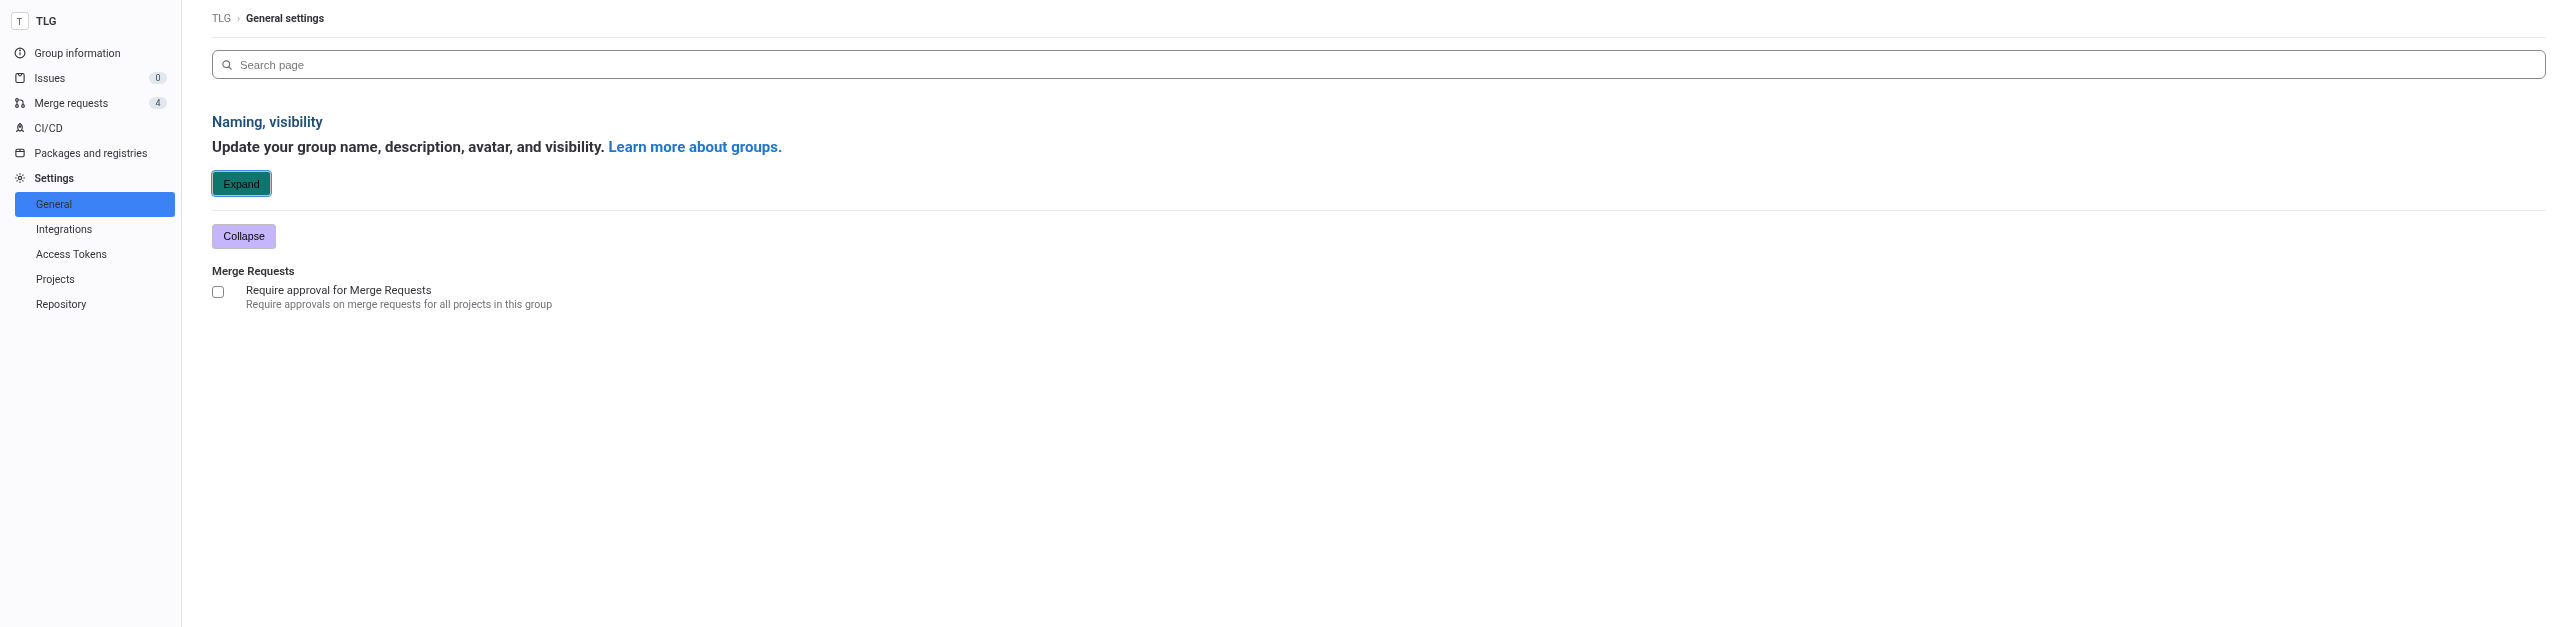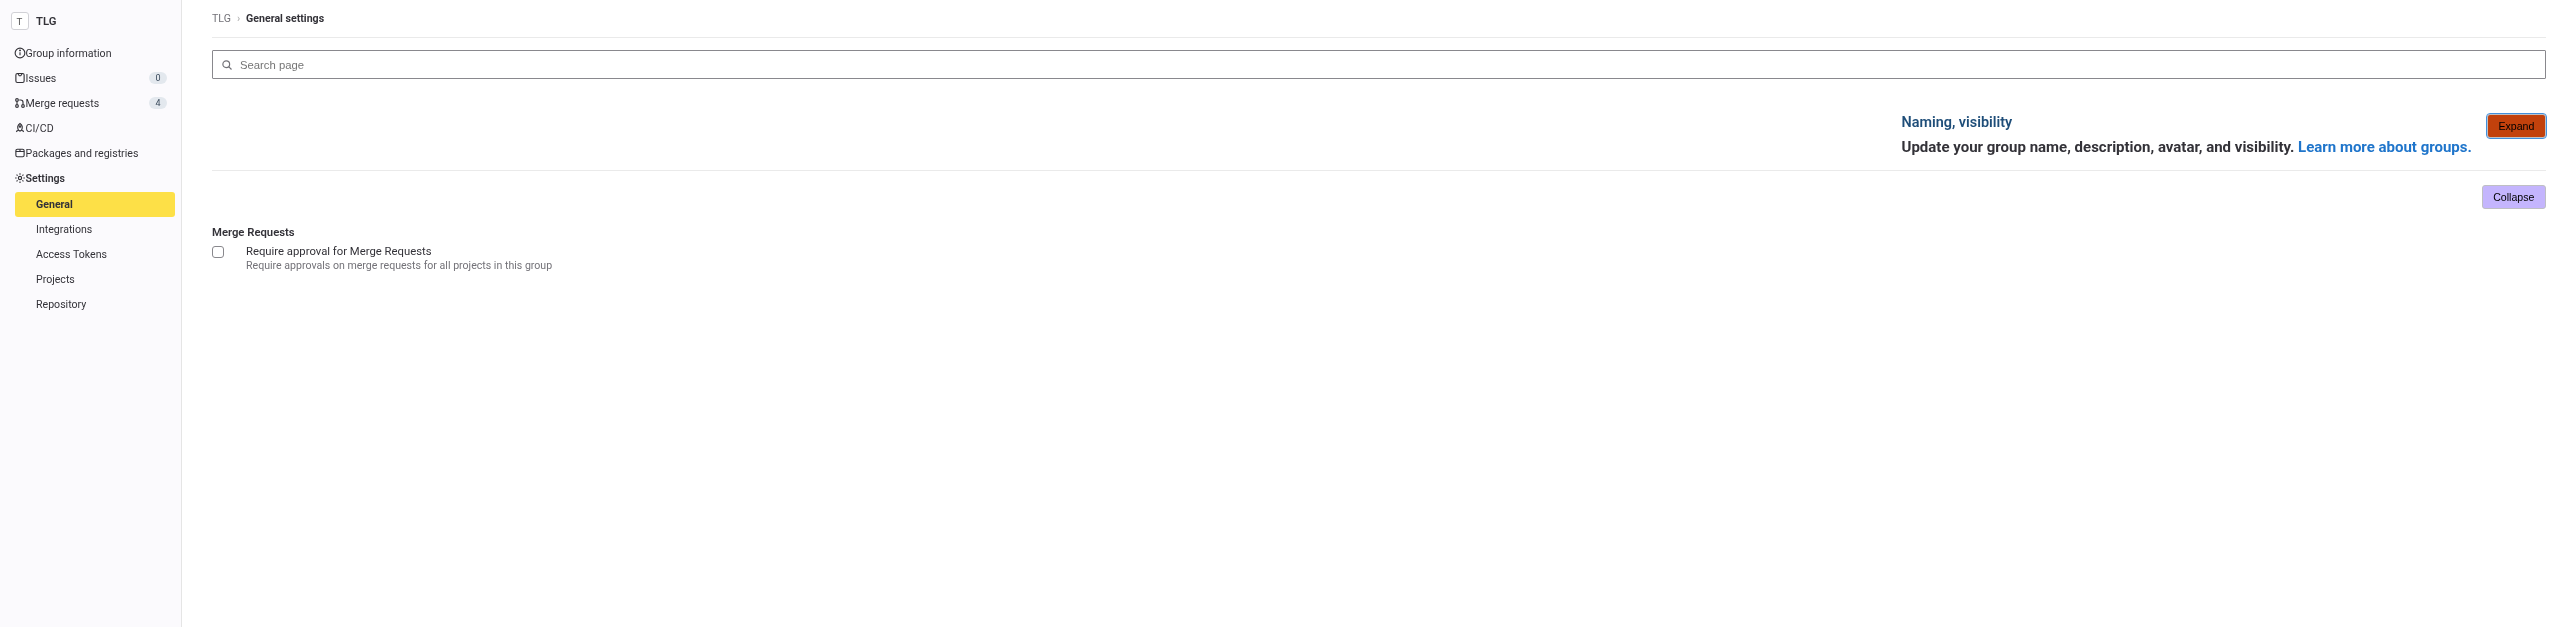--- a/index.html
+++ b/index.html
@@ -37,20 +37,21 @@
       background: #fff;
       color: #555;
     }
     .sidebar-title {
       font-weight: 600;
       font-size: 11.3px;
     }
     .nav-item {
       display: flex;
       align-items: center;
+      gap: 9px;
       padding: 6px 7.6px;
       border-radius: 3px;
       cursor: pointer;
       color: #333238;
       font-size: 10.6px;
     }
     .nav-item .icon {
       width: 12px;
       height: 12px;
       display: flex;
@@ -71,22 +72,22 @@
       padding-left: 9px;
       margin-top: 1.5px;
     }
     .subnav-item {
       padding: 6px 7.6px 6px 21px;
       border-radius: 3px;
       cursor: pointer;
       font-size: 10.6px;
     }
     .subnav-item.active {
-      background: #fde047;
-      font-weight: 700;
+      background: #3b82f6;
+      font-weight: 400;
     }
     .main {
       flex: 1;
       padding: 12px 30px;
       overflow-y: auto;
     }
     .breadcrumb {
       display: flex;
       align-items: center;
       gap: 6px;
@@ -99,40 +100,41 @@
     .breadcrumb .sep { color: #aaa; }
     .breadcrumb .current { font-weight: 700; color: #333238; }
     .search-wrap {
       position: relative;
       margin-bottom: 21px;
     }
     .search-input {
       width: 100%;
       padding: 7.6px 9px 7.6px 27px;
       border: 0.8px solid #89888d;
-      border-radius: 1px;
+      border-radius: 6px;
       font-size: 11.3px;
       outline: none;
     }
     .search-icon-pos {
       position: absolute;
       left: 9px;
       top: 50%;
       transform: translateY(-50%);
       color: #737278;
     }
     .section {
       padding: 13.6px 0;
       border-bottom: 0.8px solid #eaeaea;
     }
     .section-header {
       display: flex;
-      justify-content: flex-end;
+      justify-content: center;
       align-items: flex-start;
       gap: 15px;
+      flex-direction: column;
     }
     .section-title {
       font-size: 14.4px;
       font-weight: 600;
       color: #1f4e79;
       margin-bottom: 7.6px;
     }
     .section-desc {
       font-size: 15px;
       color: #333238;
@@ -145,21 +147,21 @@
     .btn {
       padding: 5.3px 10.6px;
       border: 0.8px solid #bfbfc3;
       border-radius: 3px;
       background: #c4b5fd;
       font-size: 10.6px;
       cursor: pointer;
       white-space: nowrap;
     }
     .btn.focused {
-      background: #c2410c;
+      background: #0f766e;
       outline: 1.5px solid #428fdc;
       outline-offset: 0.8px;
     }
     .form-block {
       margin-top: 16.6px;
     }
     .form-block-title {
       font-weight: 600;
       font-size: 11.3px;
       margin-bottom: 6px;

